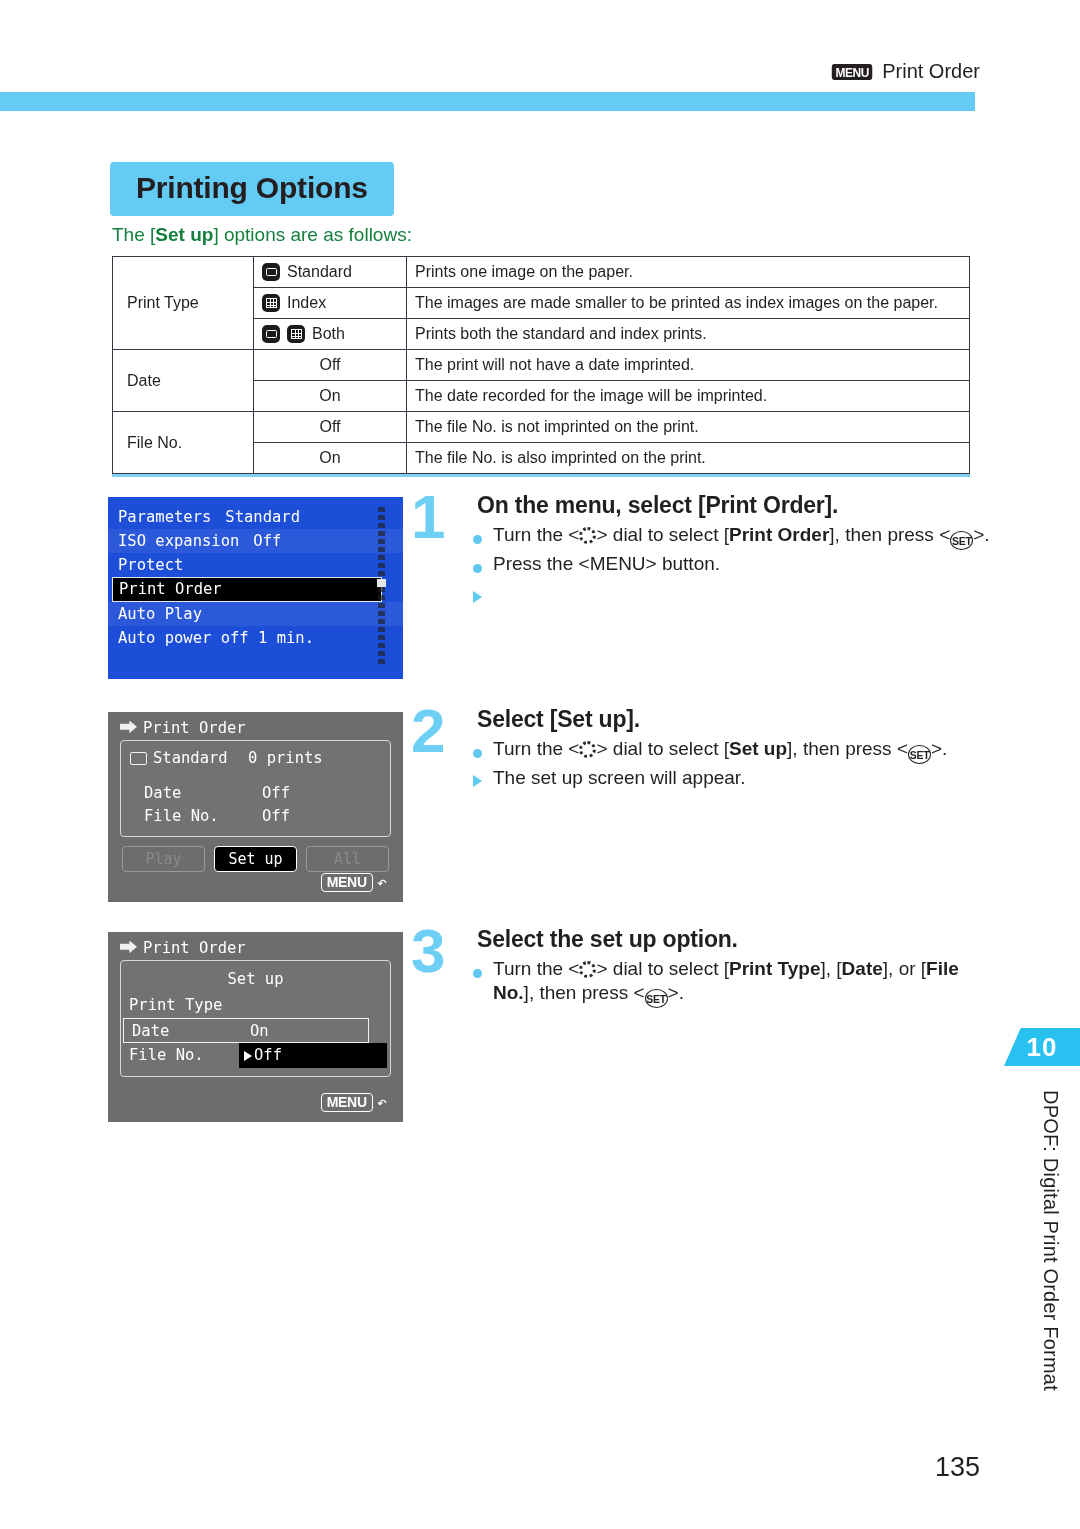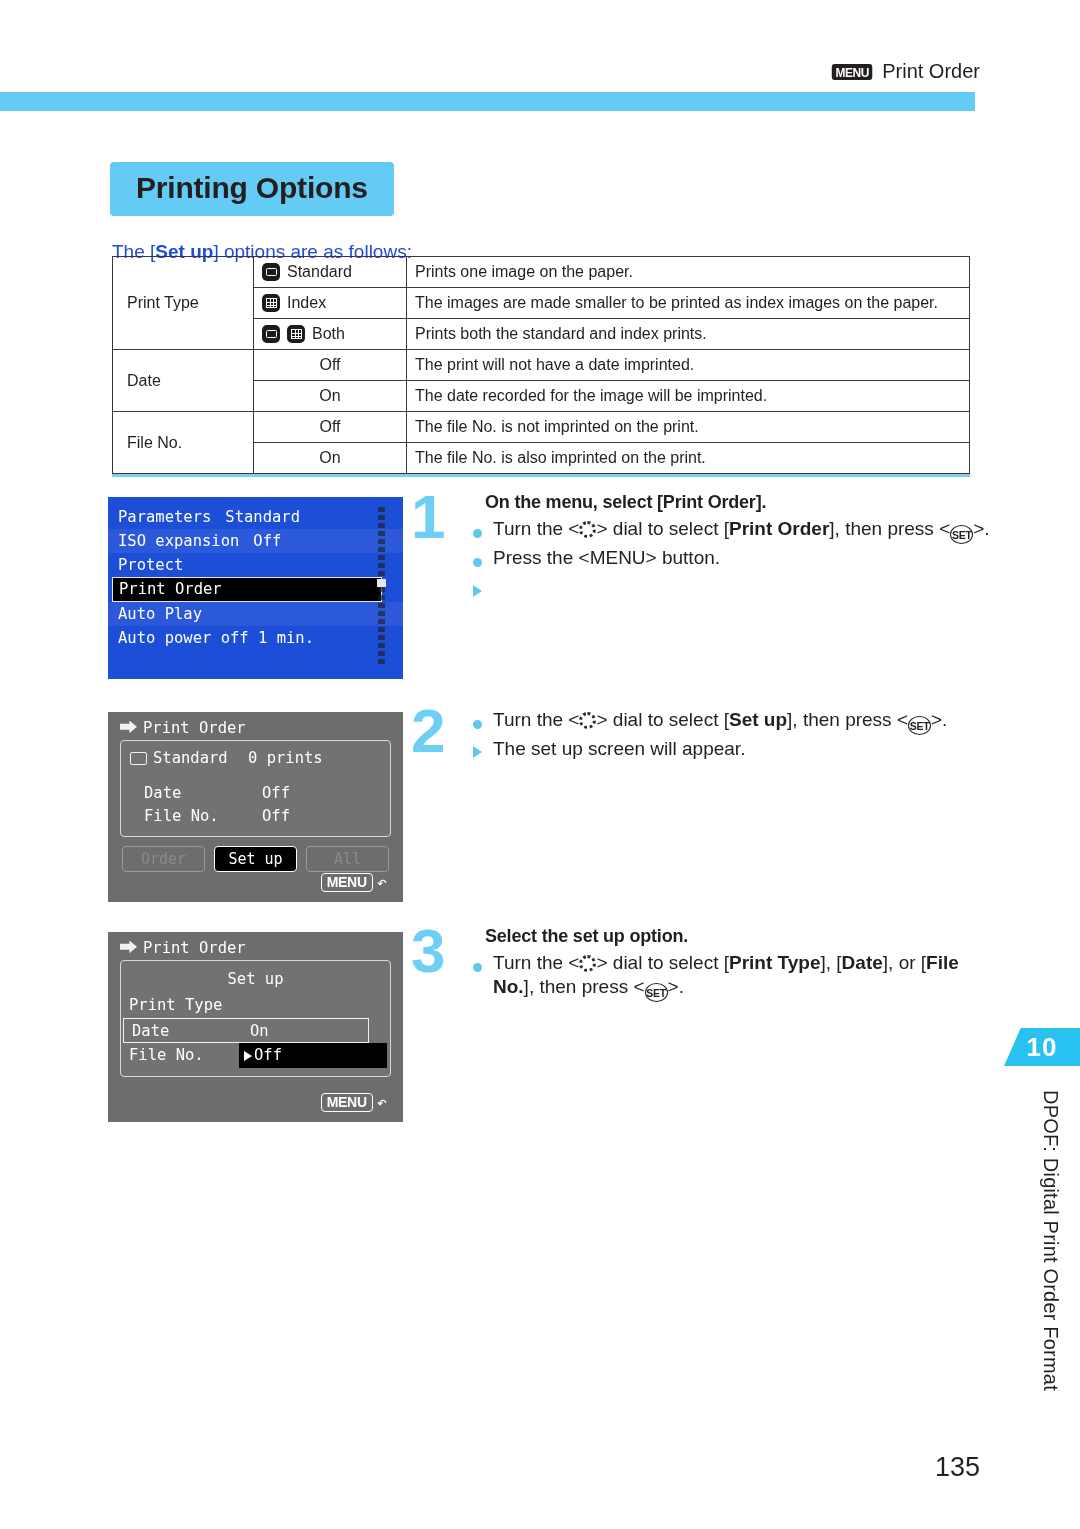--- a/index.html
+++ b/index.html
@@ -61,22 +61,21 @@
     font-size: 30px;
     font-weight: bold;
     color: #231f20;
     letter-spacing: -0.2px;
   }
   .intro-line {
     position: absolute;
     left: 112px;
     top: 224px;
     font-size: 19px;
-    color: #1d4ed8;
-    margin-top: 17px;
+    color: #15803d;
   }
   .intro-line b { font-weight: bold; }
 
   
   .opt-table {
     position: absolute;
     left: 112px;
     top: 256px;
     width: 858px;
     border-collapse: collapse;
@@ -346,23 +345,23 @@
     position: absolute;
     left: -62px;
     top: -6px;
     font-size: 62px;
     font-weight: bold;
     color: #6ecff5;
     line-height: 1;
     font-family: "Liberation Sans", sans-serif;
   }
   .step-title {
-    font-size: 18px;
+    font-size: 23px;
     font-weight: bold;
-    margin: 0 0 4px 12px;
+    margin: 0 0 4px 4px;
     letter-spacing: -0.2px;
   }
   .step-body { font-size: 19px; line-height: 1.28; }
   .bl {
     display: flex;
     align-items: flex-start;
     margin-top: 2px;
   }
   .bl .mk {
     flex: none;
@@ -561,21 +560,21 @@
     <div class="p-row">
       <span class="p-key" style="padding-left:14px">Date</span>
       <span class="p-val">Off</span>
     </div>
     <div class="p-row">
       <span class="p-key" style="padding-left:14px">File No.</span>
       <span class="p-val">Off</span>
     </div>
   </div>
   <div class="btn-row" id="lcd2-buttons">
-      <div class="btn">Order</div>
+      <div class="btn">Play</div>
       <div class="btn active">Set up</div>
       <div class="btn">All</div>
     </div>
   <div class="menu-ret">
     <span class="menu-key">MENU</span>
     <span class="ret-ic">↶</span>
   </div>
 </div>
 
 <div class="lcd lcd-3">
@@ -619,20 +618,21 @@
         <span class="tx">Press the &lt;MENU&gt; button.</span>
       </div>
       <div class="bl">
         <span class="mk"><span class="arr"></span></span>
       </div>
     </div>
 </div>
 
 <div class="step step2">
   <div class="step-num">2</div>
+  <div class="step-title">Select [Set up].</div>
   <div class="step-body" id="step2-body">
       <div class="bl">
         <span class="mk"><span class="dot"></span></span>
         <span class="tx">Turn the &lt;<span class="dial"></span>&gt; dial to select [<b>Set up</b>], then press &lt;<span class="setk">SET</span>&gt;.</span>
       </div>
       <div class="bl">
         <span class="mk"><span class="arr"></span></span>
         <span class="tx">The set up screen will appear.</span>
       </div>
     </div>

